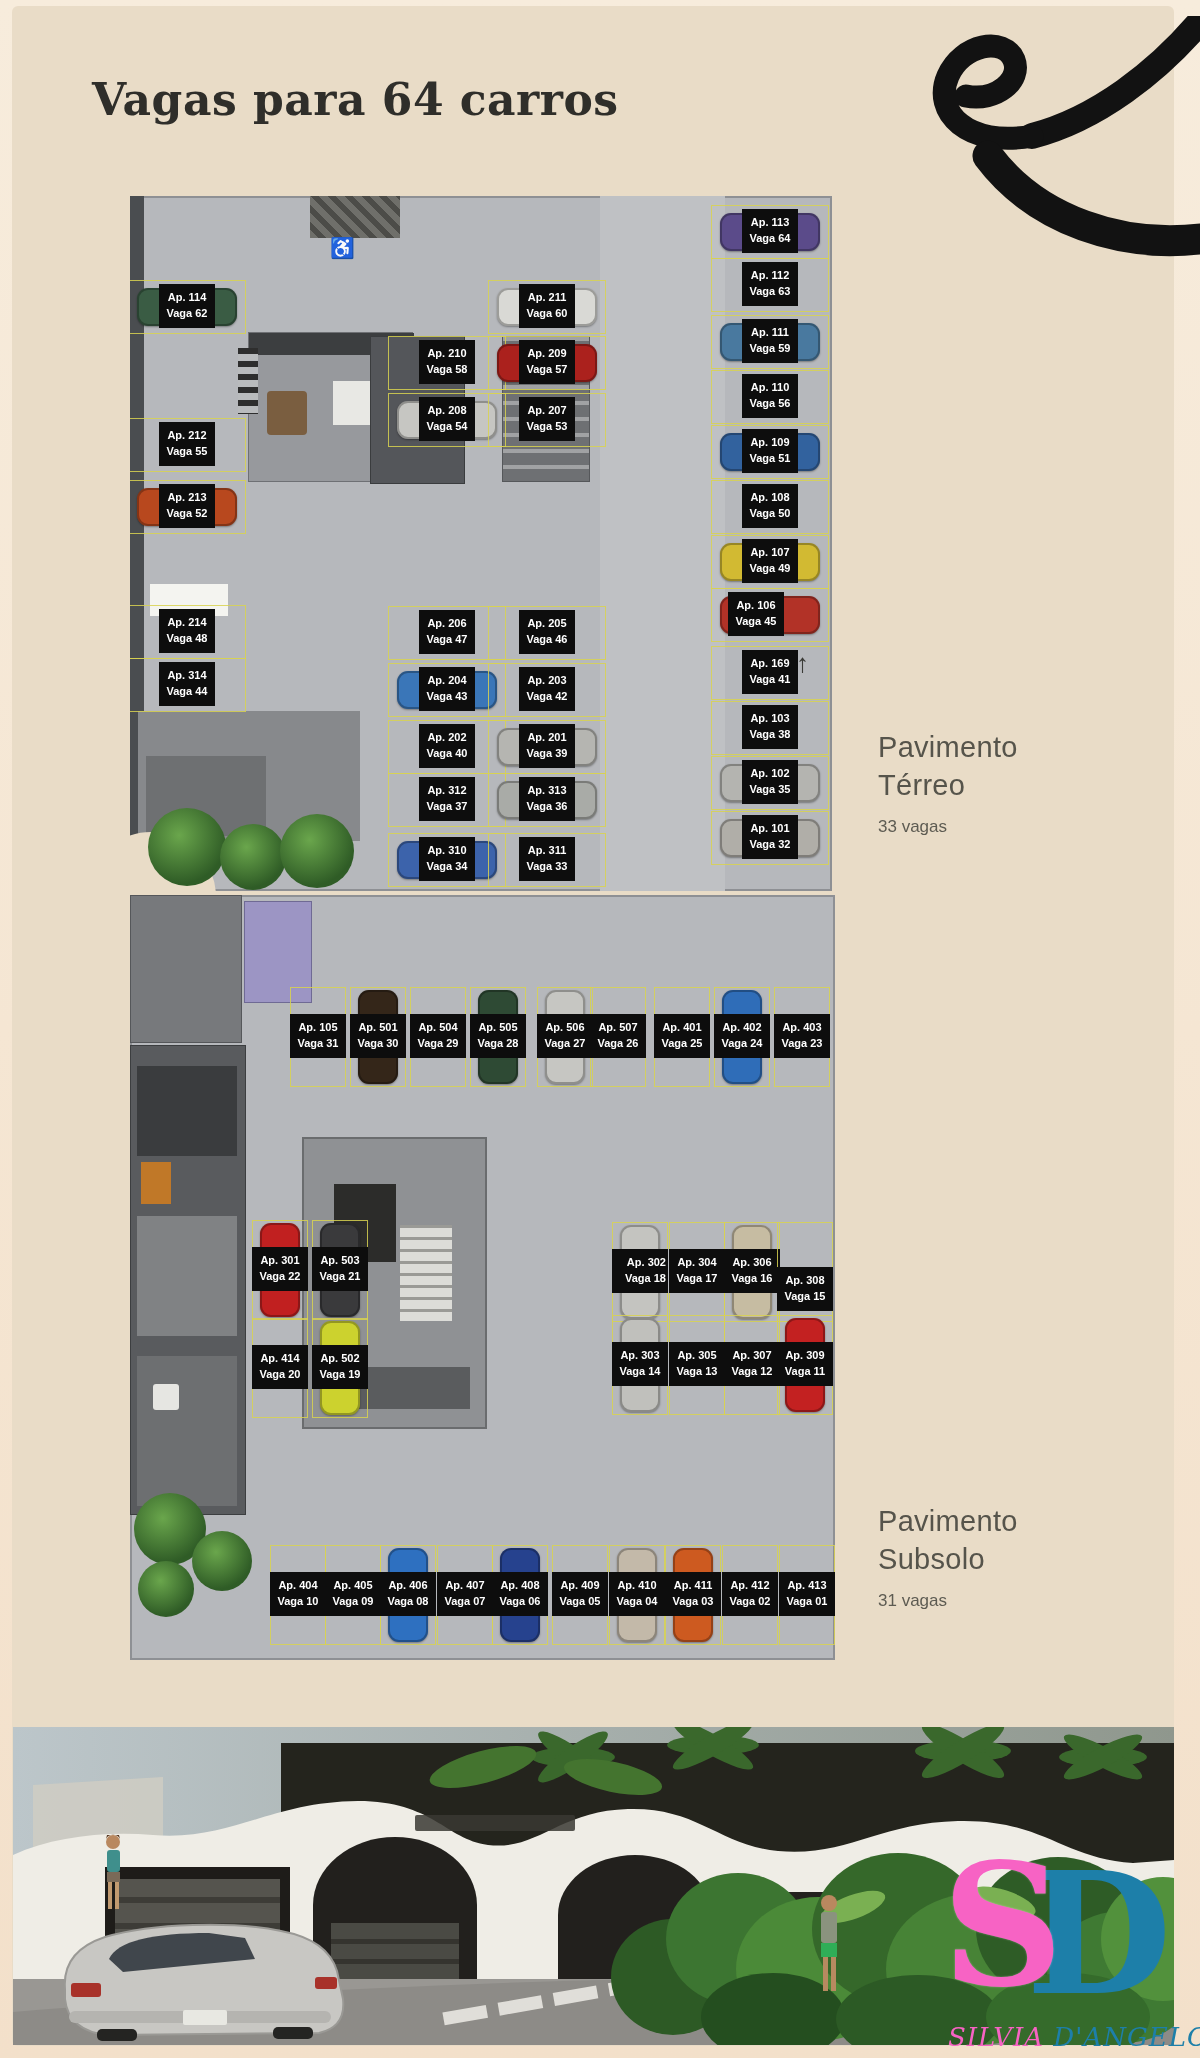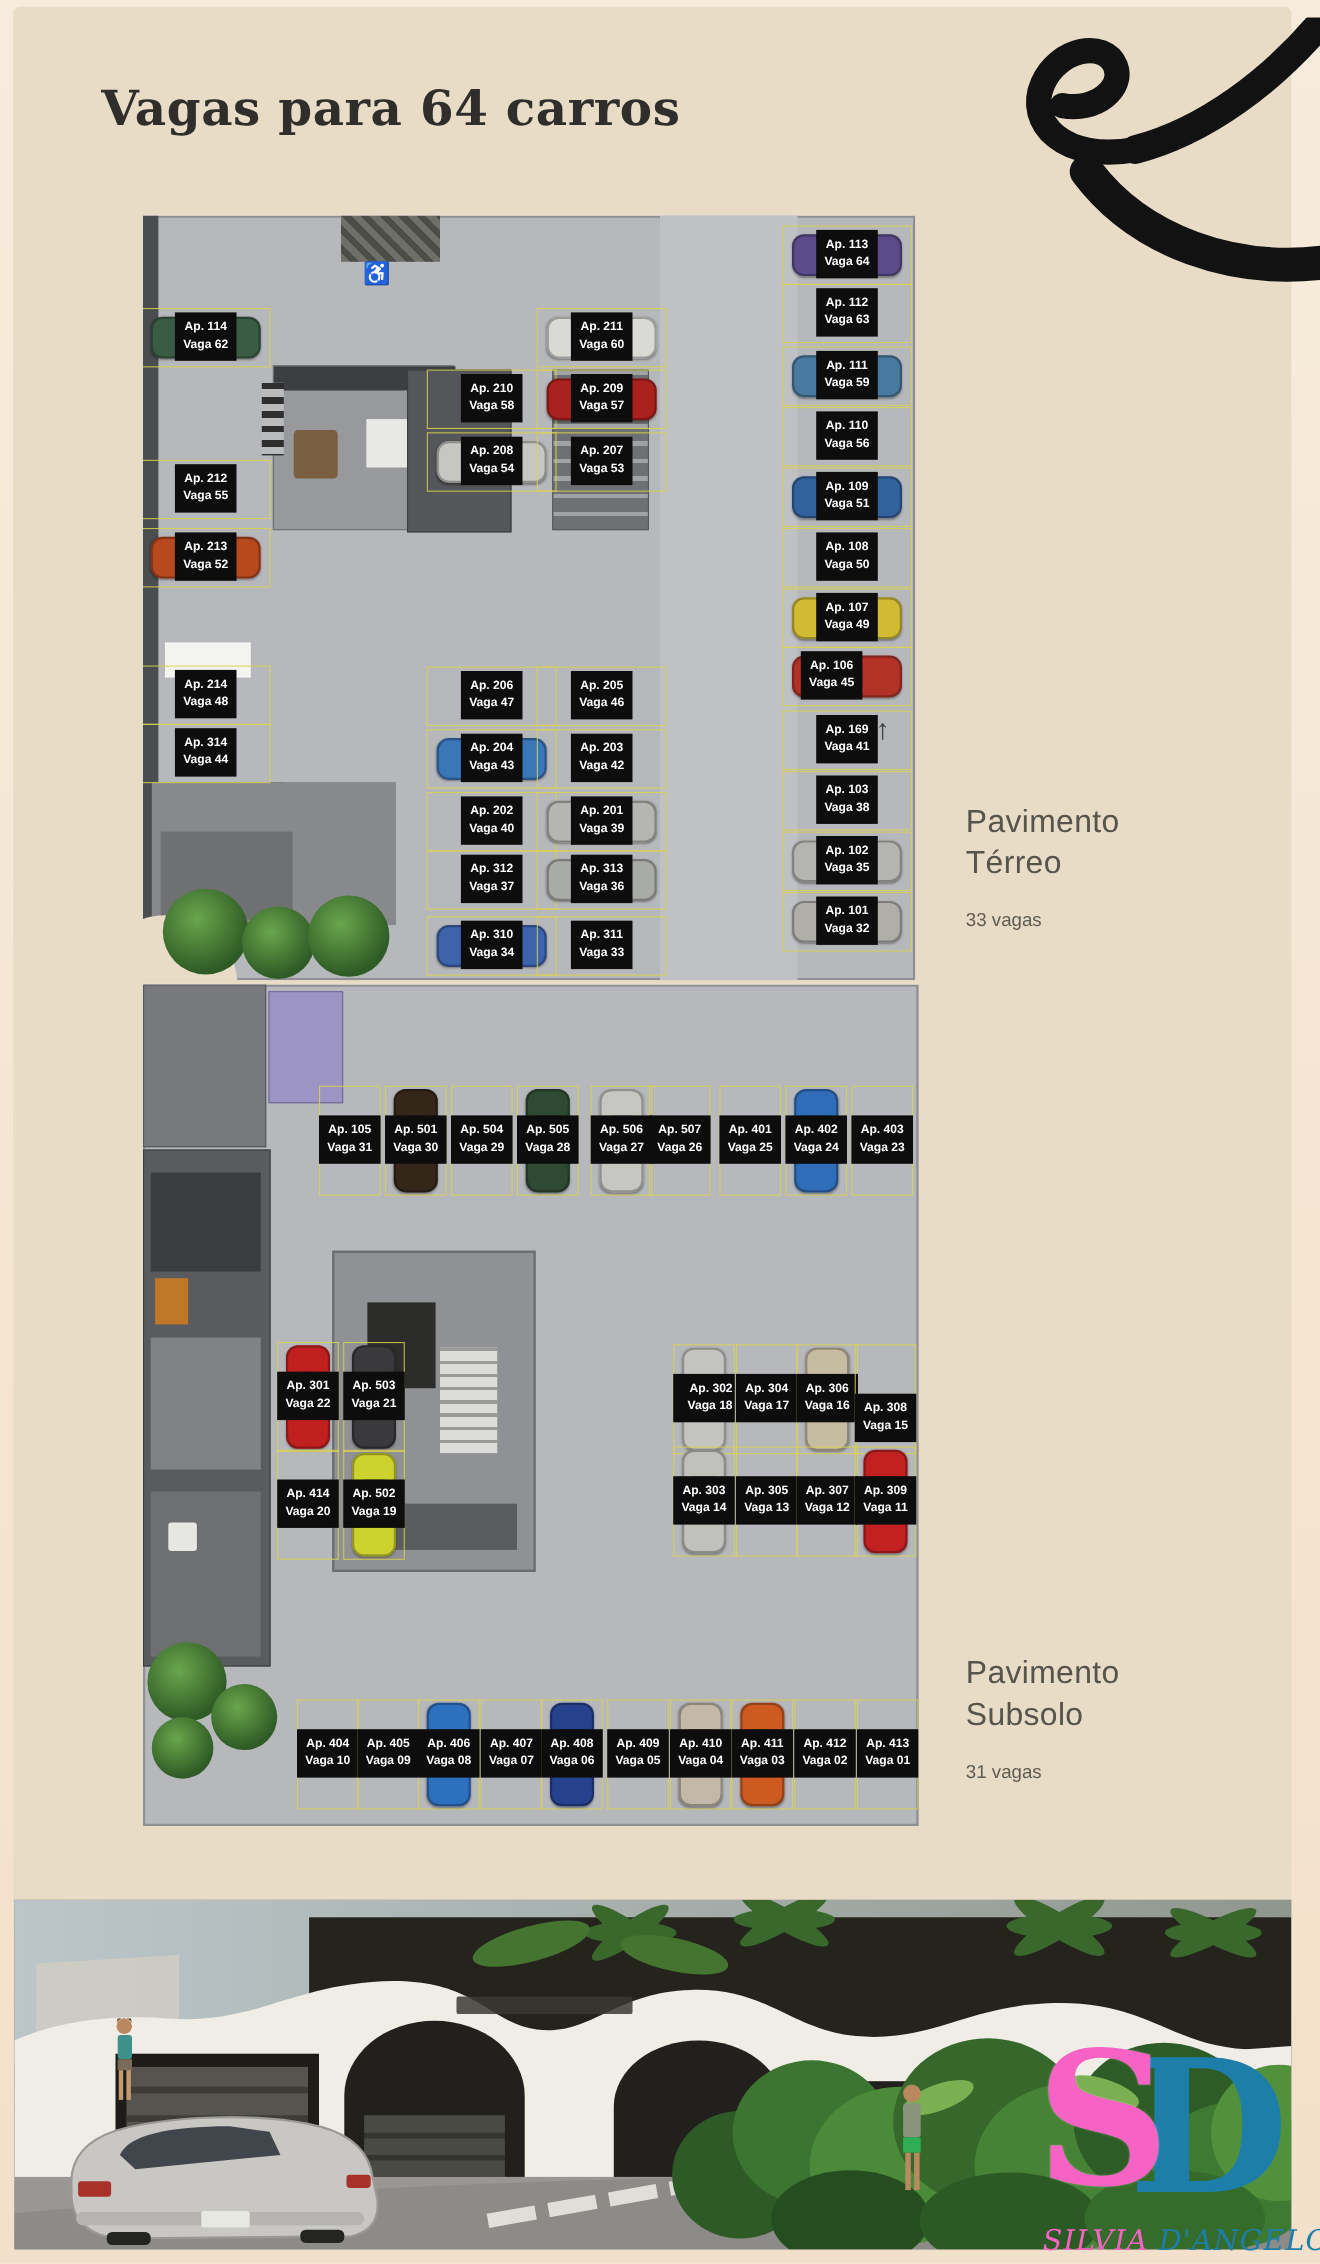--- a/index.html
+++ b/index.html
@@ -34,21 +34,21 @@
   .spot-label { position:absolute; background:#0d0d0d; color:#fff; text-align:center;
                 font-weight:bold; font-size:11px; line-height:1.45; padding:6px 2px;
                 font-family:"Liberation Sans", sans-serif; }
   .spot-label span { display:block; white-space:nowrap; }
   .plan-icon { position:absolute; font-size:20px; color:#c9bb3a; }
   .north-icon { position:absolute; font-size:26px; color:#3a3a36; font-weight:bold; }
 
   
   .caption { position:absolute; left:878px; color:#56544b; }
   .caption .big { font-size:29px; line-height:1.32; letter-spacing:.3px; }
-  .caption .small { font-size:17px; margin-top:22px; color:#5d5b52; }
+  .caption .small { font-size:17px; margin-top:12px; color:#5d5b52; }
 
   
   #facade { position:absolute; left:13px; top:1727px; width:1161px; height:318px; overflow:hidden;
             background:#9b9996; }
 
   
   #logo { position:absolute; left:942px; top:1848px; width:250px; height:205px; z-index:30; }
   #logo .mono { position:absolute; font-family:"DejaVu Serif", serif; font-weight:bold; line-height:1; }
   #logo .mono.s { left:0; top:-6px; font-size:168px; color:#f763c4; z-index:2;
                   text-shadow:0 0 2px rgba(255,255,255,.4); }

